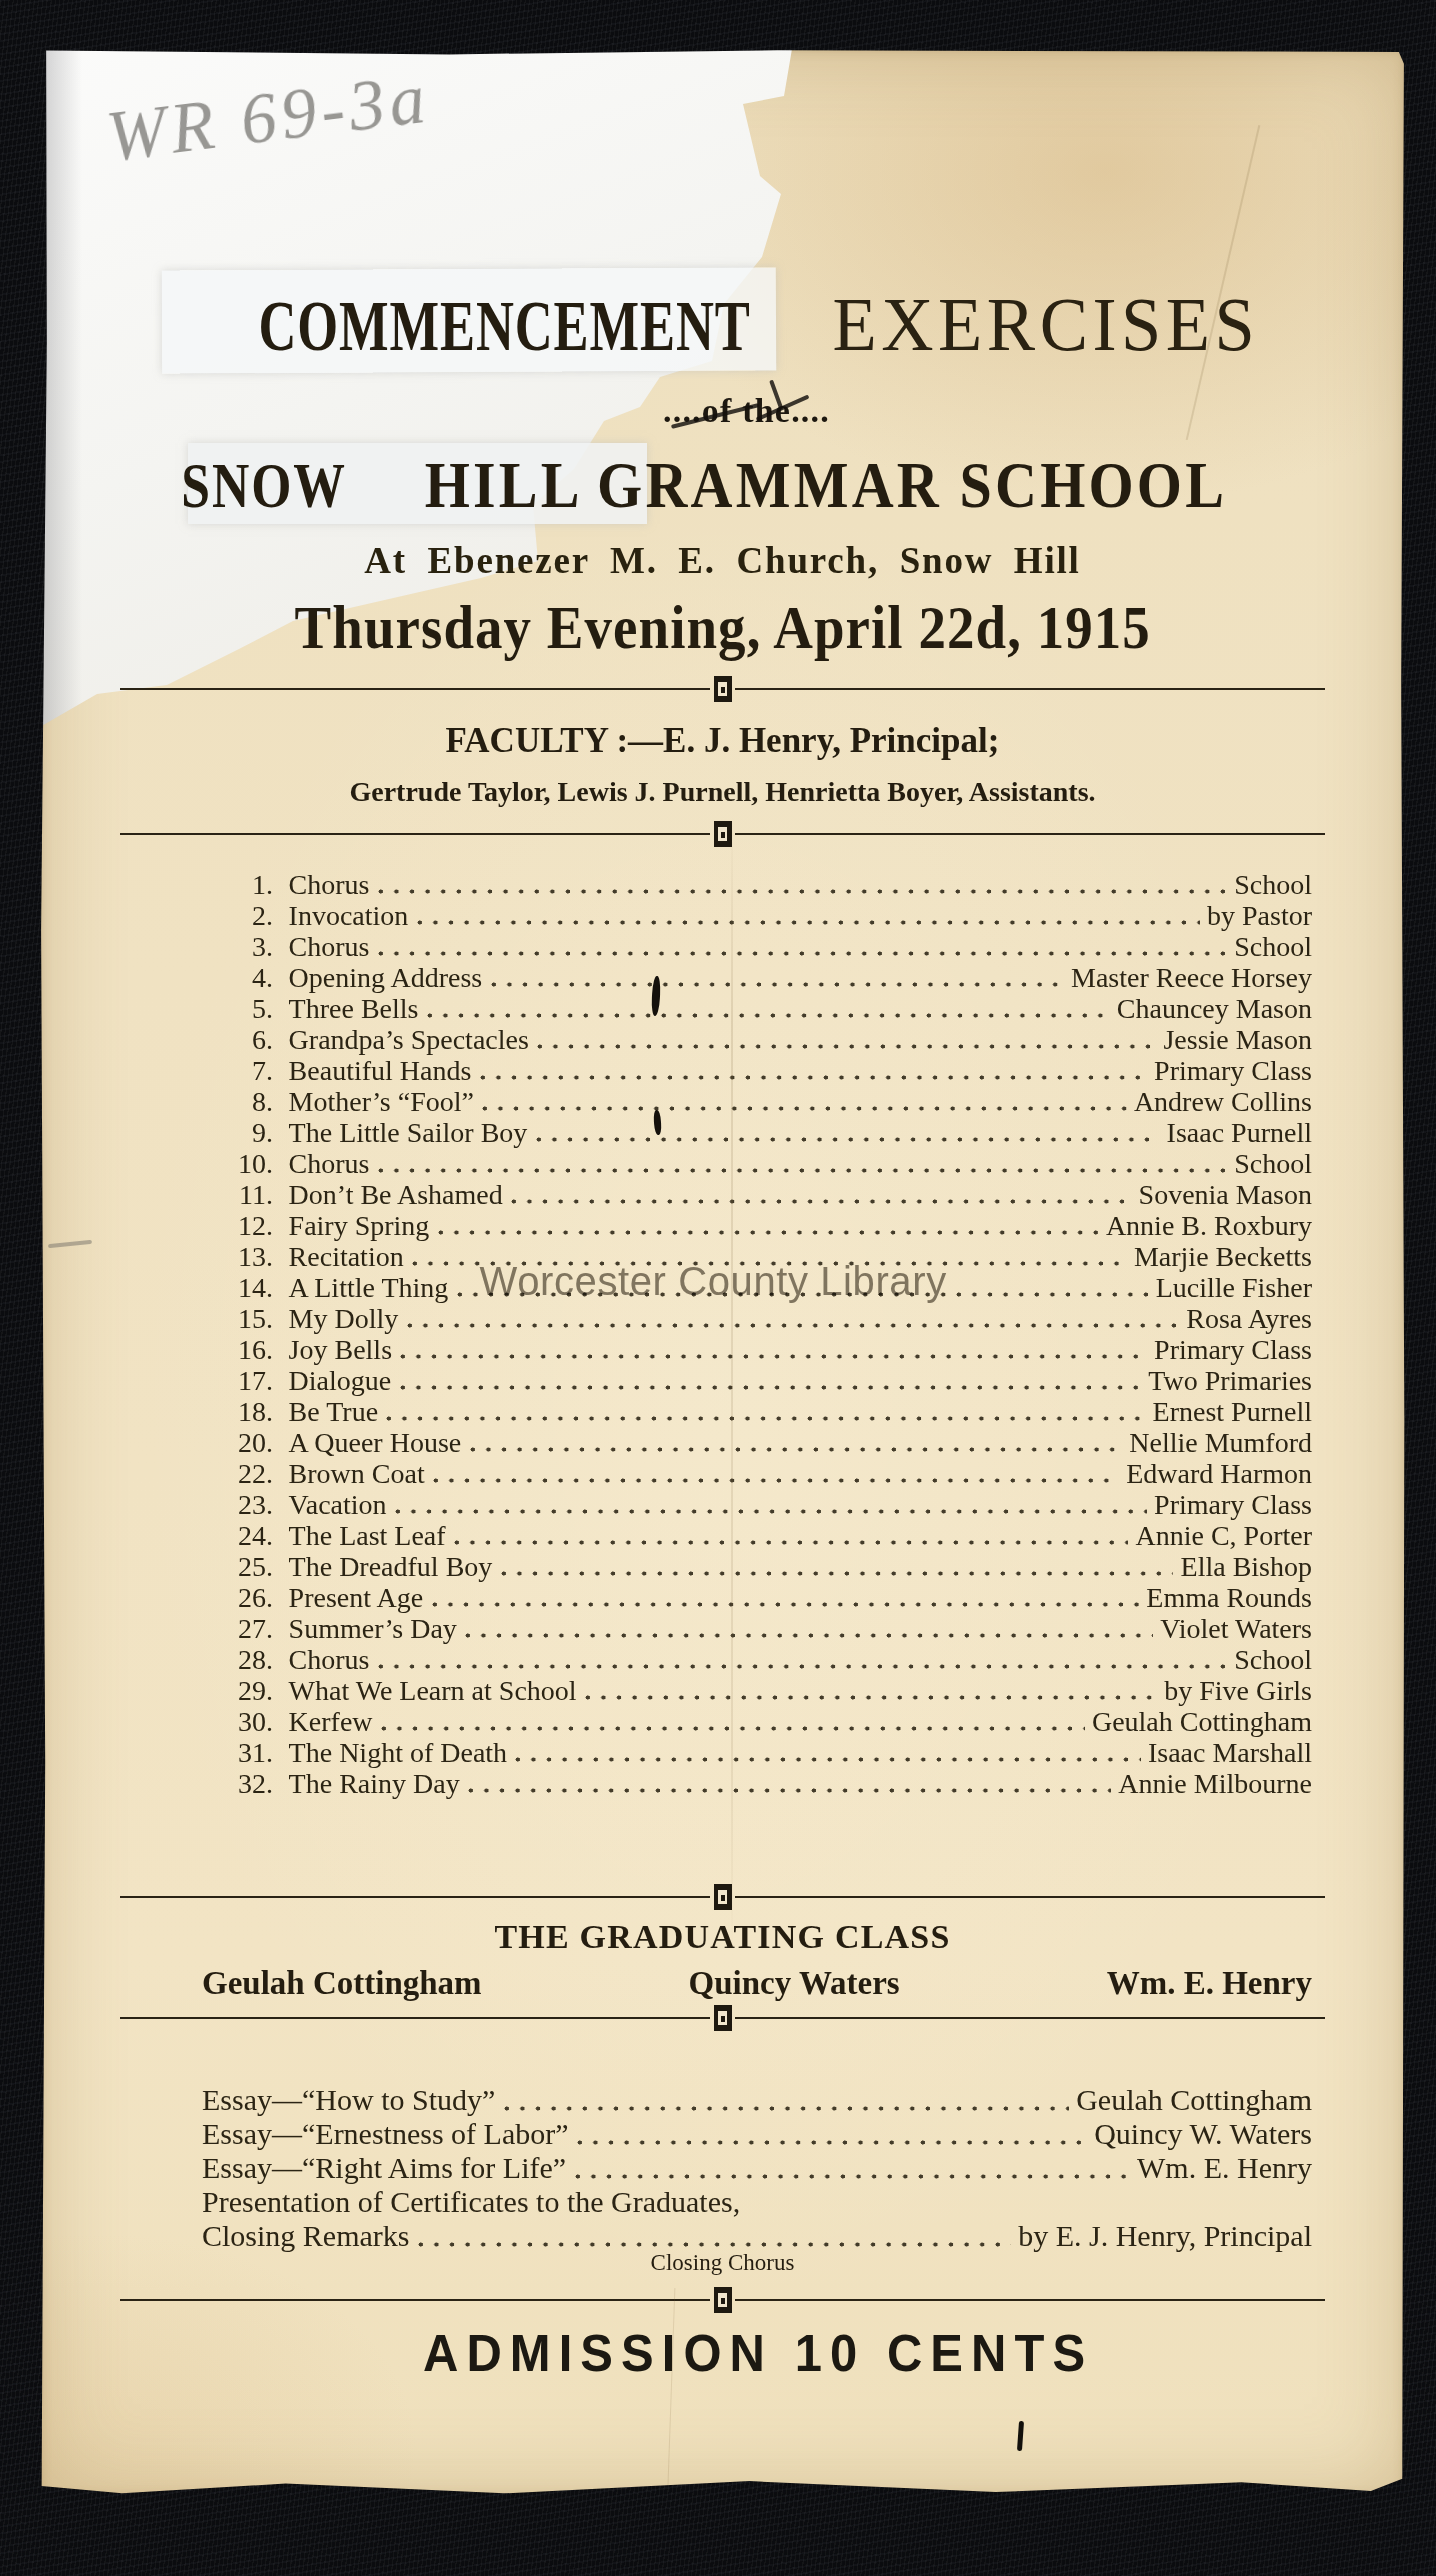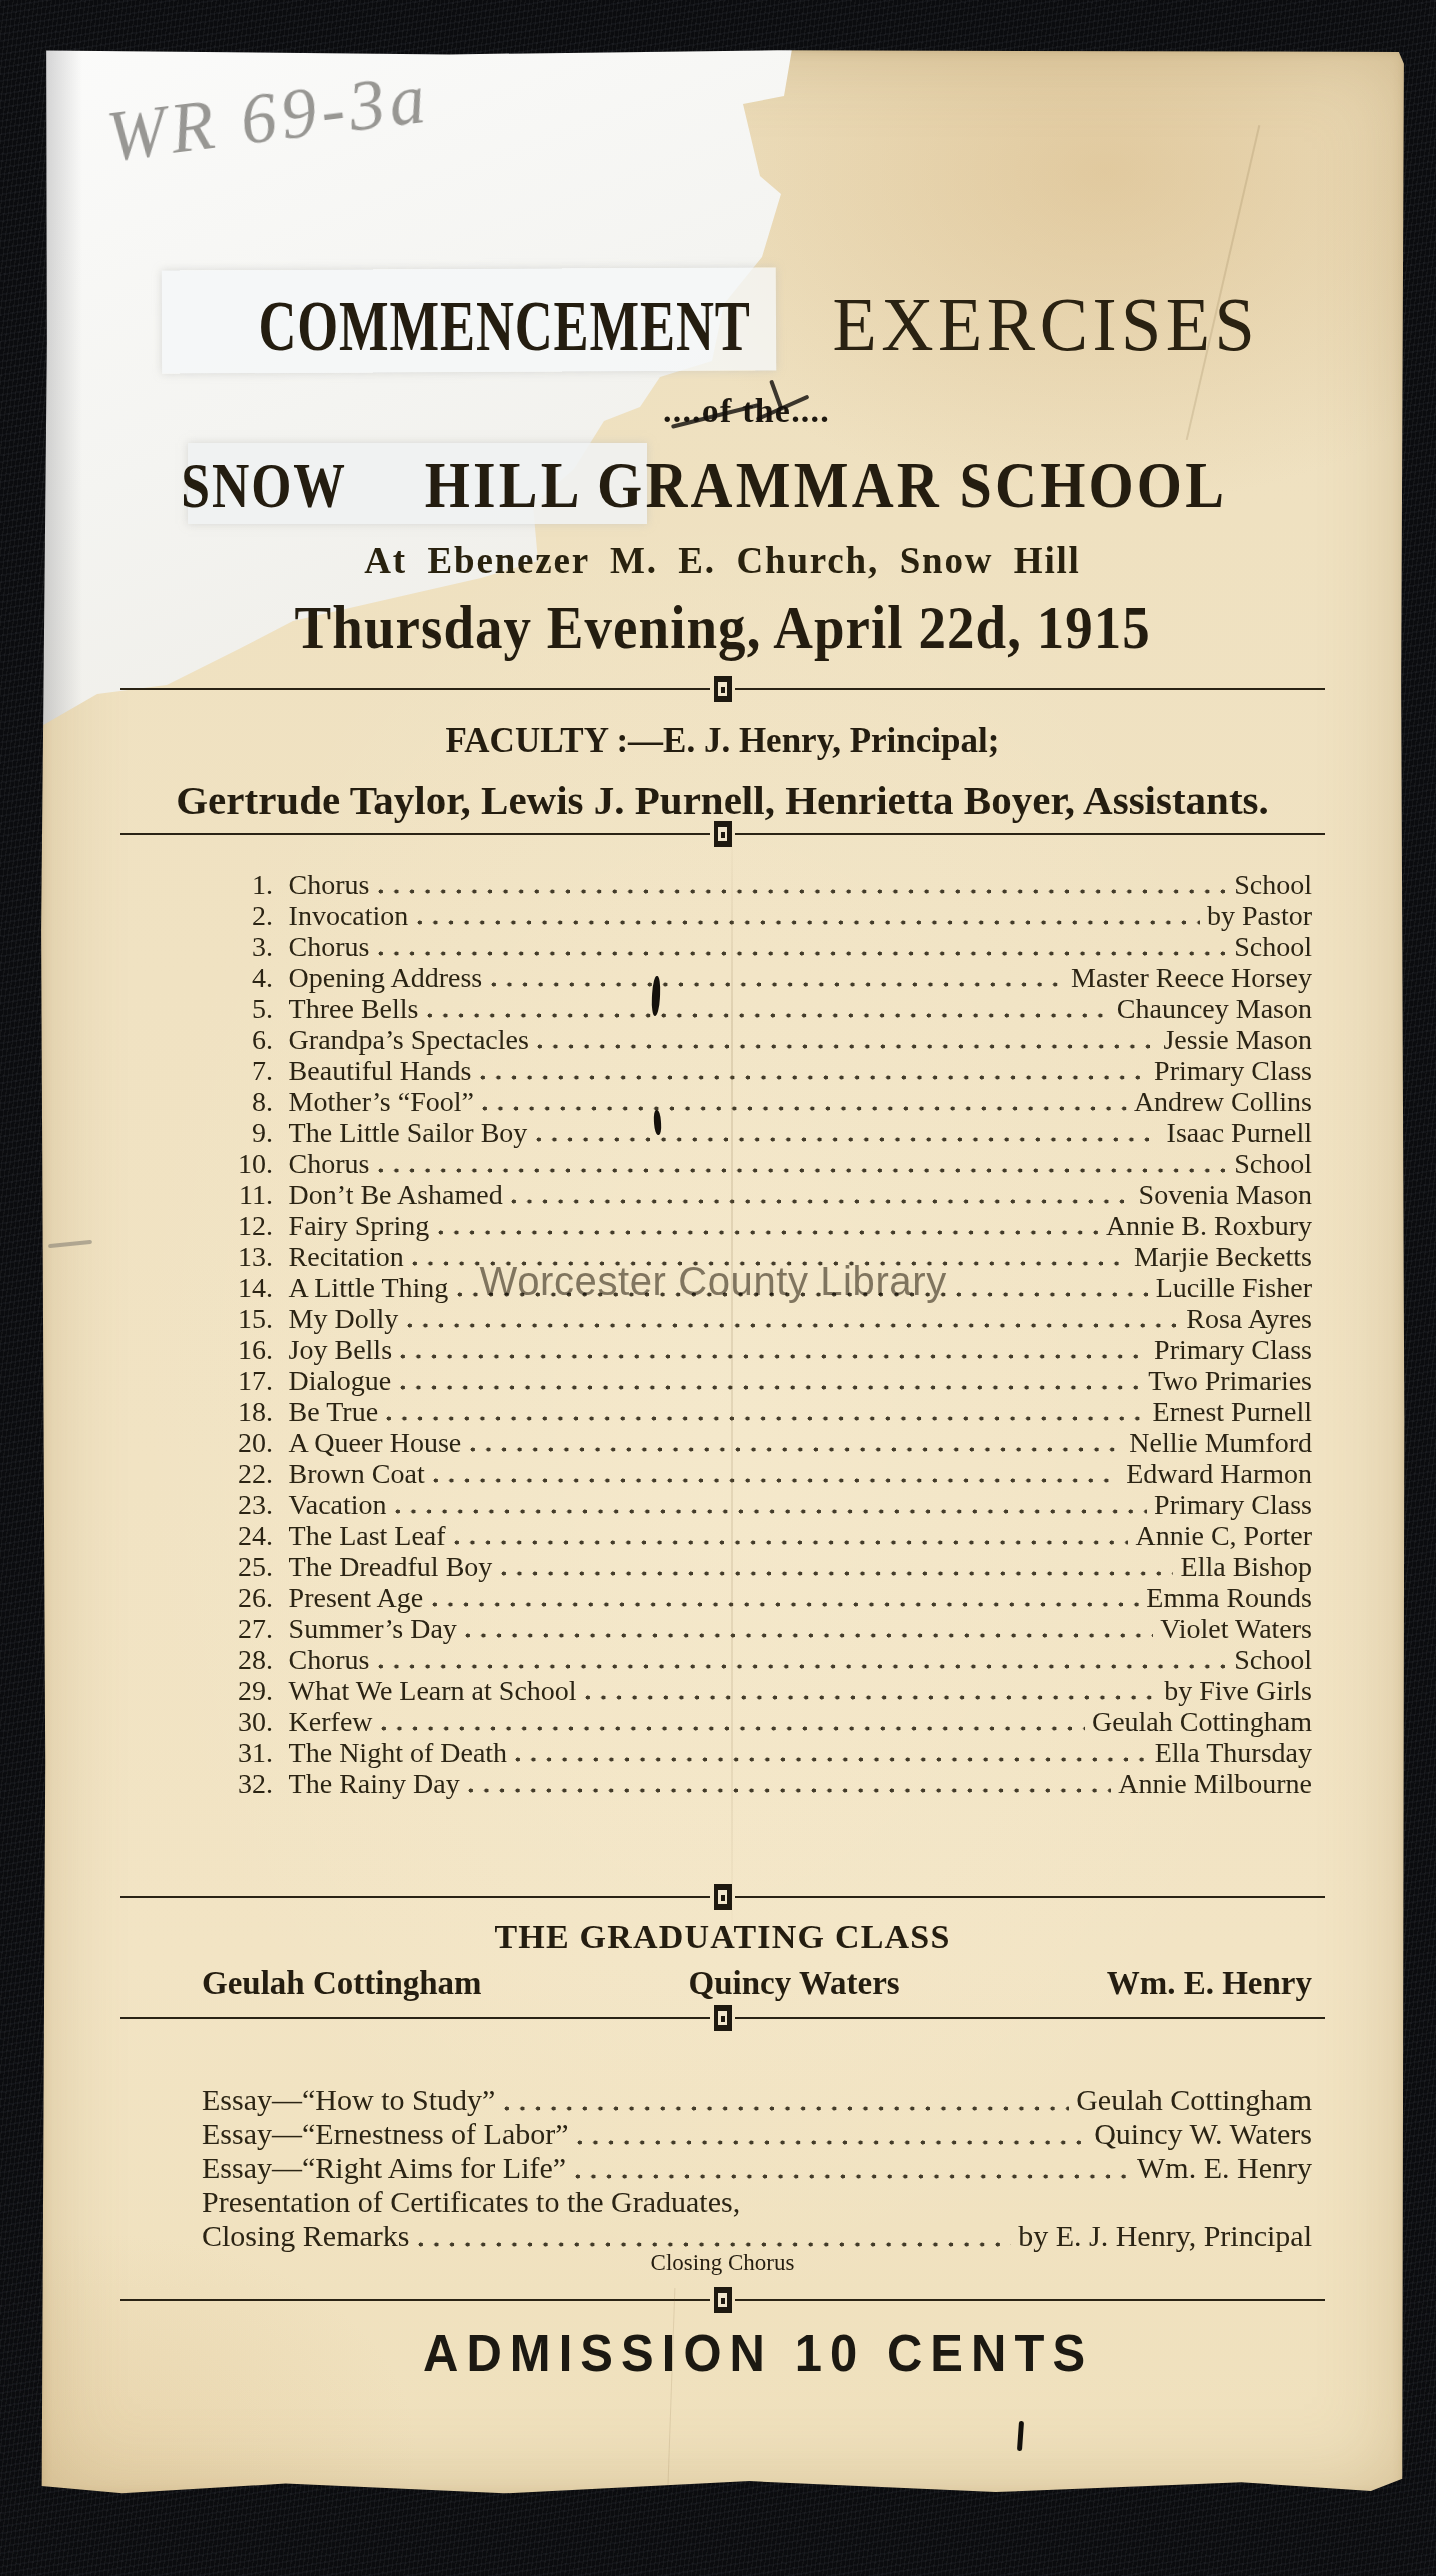--- a/index.html
+++ b/index.html
@@ -49,21 +49,21 @@
   .strike.s1{width:90px;top:21.6px;left:calc(50% - 53px);transform:rotate(-14deg);}
   .strike.s2{width:57px;top:14.4px;left:calc(50% + 31px);transform:rotate(-24deg);}
   .strike.s3{width:31px;top:1.2px;left:calc(50% + 38px);transform:rotate(70deg);}
   .school-row{top:398px;font-weight:700;}
   .t-snow{display:inline-block;font-size:63px;transform:scaleX(.82);letter-spacing:2.4px;margin-right:2.4px;}
   .t-school{display:inline-block;font-size:66px;transform:scaleX(.88);letter-spacing:3.6px;}
   .venue{top:490px;font-size:37px;font-weight:700;letter-spacing:1.8px;word-spacing:9.6px;color:#29220f;}
   .datetime{top:544px;font-size:61px;font-weight:700;}
   .datetime span{display:inline-block;transform:scaleX(.9);letter-spacing:1.2px;}
   .faculty1{top:672px;font-size:35px;font-weight:700;}
-  .faculty2{top:727px;font-size:41px;font-weight:700;}
+  .faculty2{top:727px;font-size:28px;font-weight:700;}
   
   .divider{position:absolute;left:80px;right:80px;height:26px;display:flex;align-items:center;}
   .divider .rule{flex:1;height:2.4px;background:#2a2315;}
   .divider .orn{width:18px;height:26px;background:#1e1910;margin:0 3.6px;position:relative;flex:0 0 auto;}
   .divider .orn::before{content:"";position:absolute;left:4.2px;top:6px;width:9.6px;height:14.4px;background:#f1e6cd;}
   .divider .orn::after{content:"";position:absolute;left:7.2px;top:10.8px;width:4.2px;height:6px;background:#1e1910;}
   .d1{top:627px;} .d2{top:772px;} .d3{top:1835px;} .d4{top:1956px;} .d5{top:2238px;}
   
   .program{position:absolute;left:162px;top:820px;width:1110px;}
   .prog-row{height:31px;display:flex;align-items:baseline;font-size:28px;color:#2b2414;}
@@ -312,21 +312,21 @@
       <div class="prog-row">
         <span class="num">30.</span>
         <span class="ptitle">Kerfew</span>
         <span class="leader"></span>
         <span class="perf">Geulah Cottingham</span>
       </div>
       <div class="prog-row">
         <span class="num">31.</span>
         <span class="ptitle">The Night of Death</span>
         <span class="leader"></span>
-        <span class="perf">Ella Thursday</span>
+        <span class="perf">Isaac Marshall</span>
       </div>
       <div class="prog-row">
         <span class="num">32.</span>
         <span class="ptitle">The Rainy Day</span>
         <span class="leader"></span>
         <span class="perf">Annie Milbourne</span>
       </div>
     </main>
 
   <div class="divider d3">

